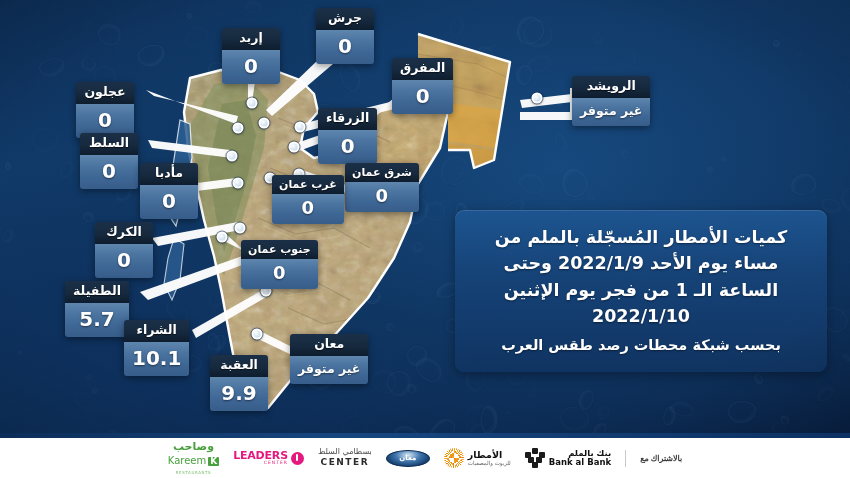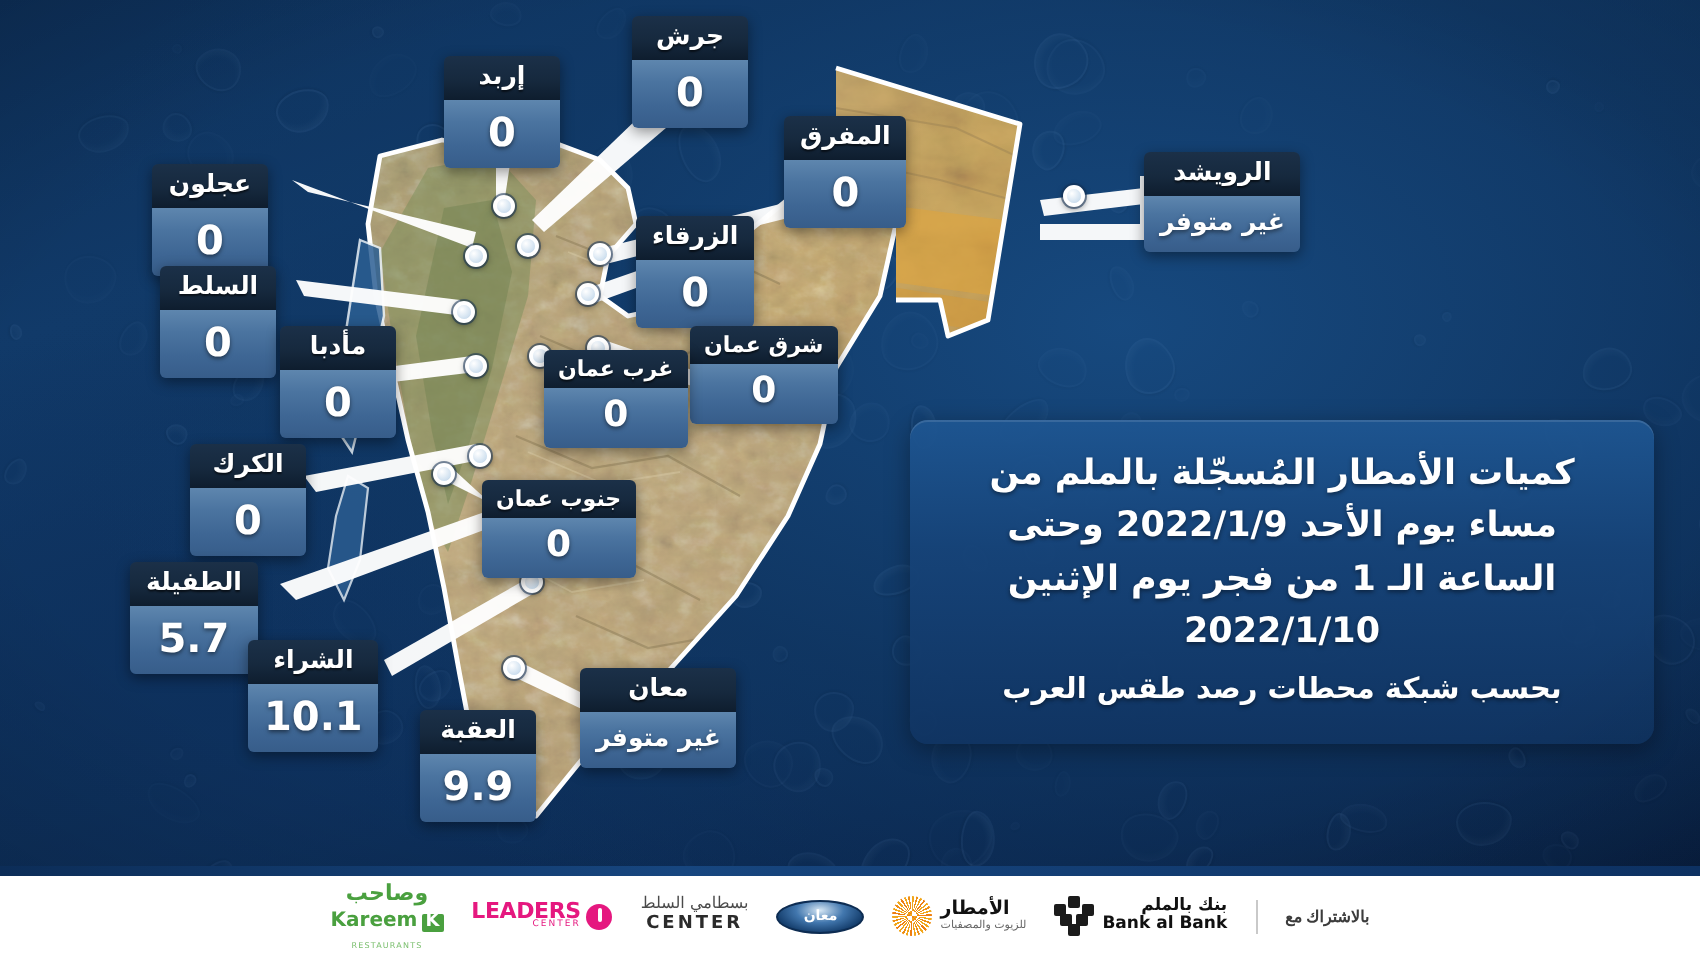--- a/index.html
+++ b/index.html
@@ -113,21 +113,21 @@
   .lg-nissan .b{font-size:9px;font-weight:700;letter-spacing:1.5px;color:#2b2b2b;}
   .lg-leaders{display:flex;align-items:center;gap:3px;}
   .lg-leaders .ring{width:13px;height:13px;border-radius:50%;background:#e5187f;position:relative;}
   .lg-leaders .ring::after{content:"";position:absolute;left:5.2px;top:2px;width:2.2px;height:7px;background:#fff;border-radius:1px;}
   .lg-leaders .txt{display:flex;flex-direction:column;line-height:1;}
   .lg-leaders .a{font-size:11px;font-weight:800;color:#e5187f;letter-spacing:-.2px;}
   .lg-leaders .b{font-size:4.5px;color:#e5187f;letter-spacing:1px;}
   .lg-kareem{display:flex;flex-direction:column;align-items:center;line-height:1.05;}
   .lg-kareem .a{font-size:11px;font-weight:800;color:#4aa03f;}
   .lg-kareem .row{display:flex;align-items:center;gap:2px;}
-  .lg-kareem .b{font-size:10px;font-weight:700;color:#4aa03f;text-align:center;}
+  .lg-kareem .b{font-size:10px;font-weight:400;color:#4aa03f;text-align:center;}
   .lg-kareem .k{font-size:9px;font-weight:800;color:#fff;background:#4aa03f;padding:0 2px;border-radius:1px;}
   .lg-kareem .c{font-size:4px;color:#7bbf6e;letter-spacing:.6px;}
 </style>
 </head>
 <body>
 
 <div class="stage">
 
   <div class="drops" id="drops">
       <span style="left:164px;top:303px;width:26px;height:17px;transform:rotate(230deg);opacity:0.38"></span>

